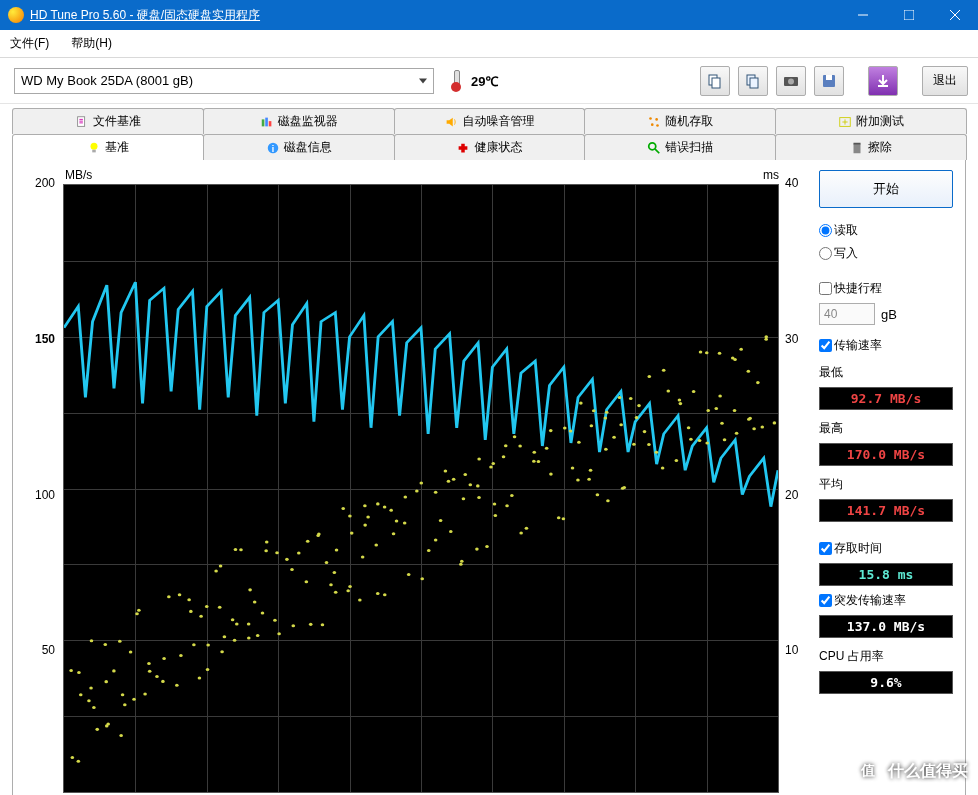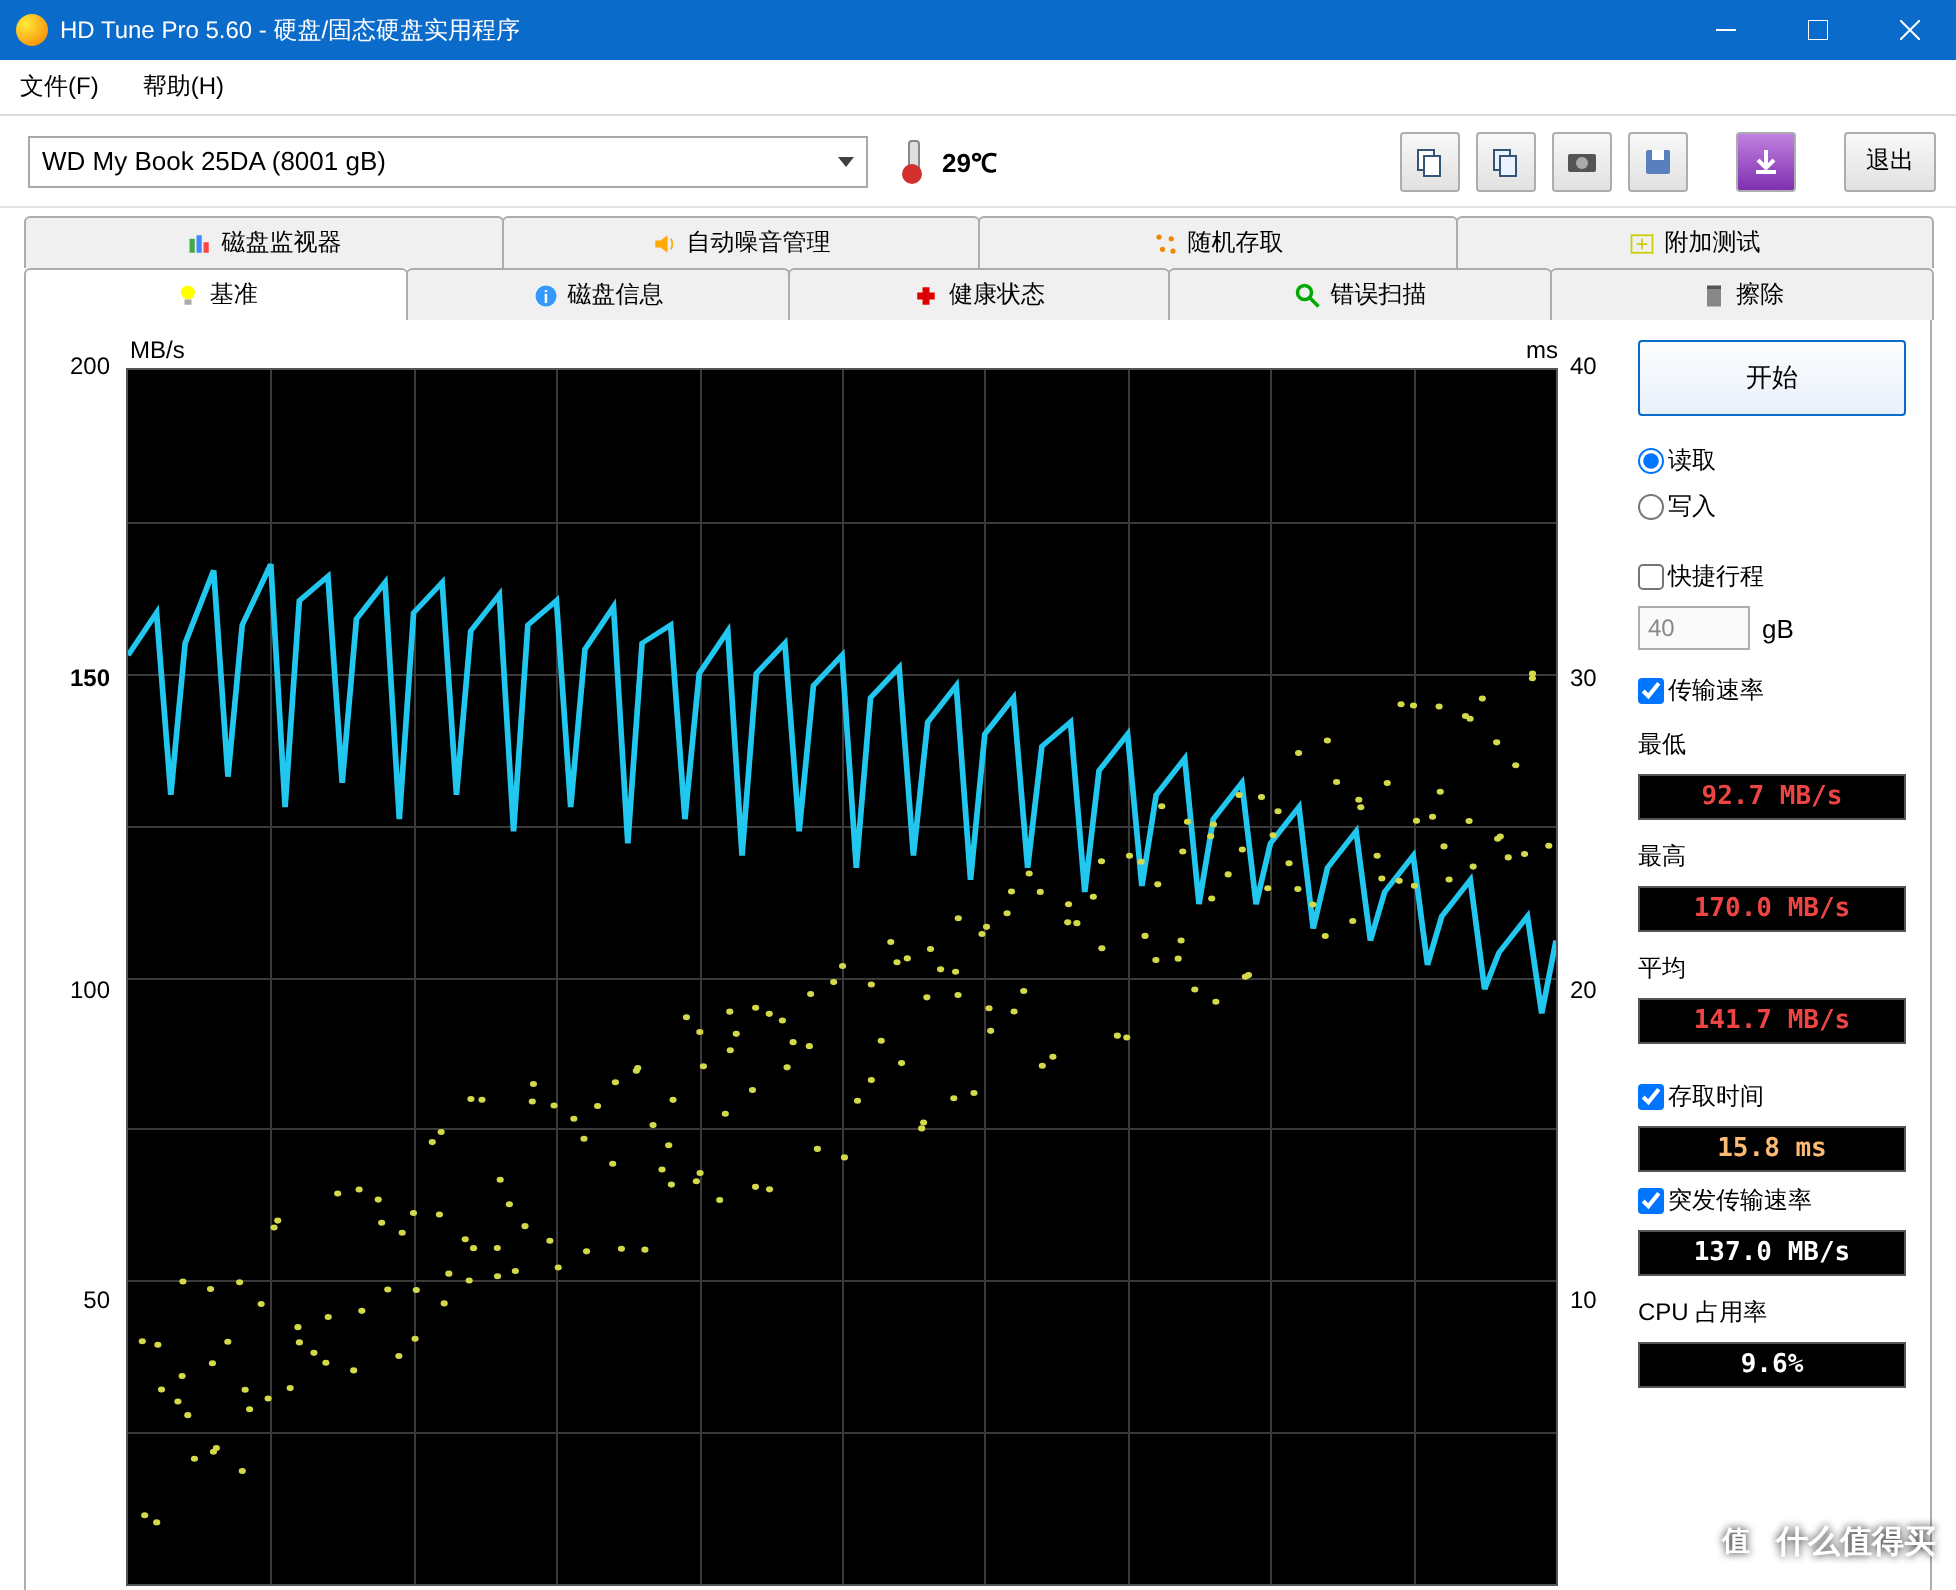--- a/index.html
+++ b/index.html
@@ -1,21 +1,21 @@
 <!DOCTYPE html>
 <html><head>
 <meta charset="utf-8">
 <style>
 * { margin: 0; padding: 0; box-sizing: border-box; font-family: "Microsoft YaHei", "Segoe UI", Tahoma, sans-serif; }
 body { background: #fff; width: 978px; height: 795px; overflow: hidden; position: relative; }
 
 
 .titlebar { height: 30px; background: #0a6bca; display: flex; align-items: center; color: #fff; font-size: 12px; padding-left: 8px; }
 .titlebar .icon { width: 16px; height: 16px; margin-right: 6px; background: radial-gradient(circle at 30% 30%, #ffeb3b, #f57c00); border-radius: 50%; }
-.titlebar .title { flex: 1; }
+.titlebar .title { flex: 1; text-decoration: underline; }
 .winbtns { display: flex; height: 100%; }
 .winbtn { width: 46px; display: flex; align-items: center; justify-content: center; cursor: pointer; }
 .winbtn svg { width: 10px; height: 10px; stroke: #fff; stroke-width: 1; fill: none; }
 
 
 .menubar { height: 28px; background: #fff; border-bottom: 1px solid #d9d9d9; display: flex; align-items: center; padding-left: 6px; font-size: 12px; gap: 14px; }
 .menubar span { cursor: pointer; padding: 2px 4px; }
 
 
 .toolbar { height: 46px; display: flex; align-items: center; padding: 6px 10px 6px 14px; gap: 8px; border-bottom: 1px solid #e5e5e5; }
@@ -54,21 +54,21 @@
 
 .side { width: 150px; padding: 0 6px 0 10px; font-size: 12px; display: flex; flex-direction: column; gap: 6px; }
 .btn-start { height: 38px; border: 1px solid #0a6bca; background: linear-gradient(#fdfdfd, #e8f0fb); font-size: 13px; cursor: pointer; border-radius: 2px; margin-bottom: 8px; }
 .radio, .check { display: flex; align-items: center; gap: 2px; cursor: pointer; }
 .radio input, .check input { cursor: pointer; }
 .spin { display: flex; align-items: center; gap: 6px; margin-bottom: 6px; }
 .spin input { width: 56px; height: 22px; border: 1px solid #adadad; padding: 0 4px; font-size: 12px; color: #888; }
 .spin .unit { font-size: 13px; }
 .stat-label { font-size: 12px; margin-top: 4px; }
 .stat-box { background: #000; color: #ef4444; font-family: Consolas, monospace; font-size: 13px; font-weight: bold; text-align: center; padding: 3px 2px; border: 1px solid #555; min-width: 122px; }
-.stat-box.yellow { color: #fdba74; }
+.stat-box.yellow { color: #5eead4; }
 .stat-box.white { color: #fff; }
 
 
 .watermark { position: absolute; right: 10px; bottom: 10px; color: #fff; font-size: 16px; font-weight: bold; text-shadow: 0 0 4px #000; display: flex; align-items: center; gap: 6px; opacity: .9; }
 .watermark .circ { width: 28px; height: 28px; border: 2px solid #fff; border-radius: 50%; display: flex; align-items: center; justify-content: center; font-size: 14px; }
 </style>
 </head>
 <body>
 
 <div class="titlebar">
@@ -139,20 +139,27 @@
         <line x1="3" y1="13" x2="13" y2="13" stroke="#fff" stroke-width="2"></line>
       </svg>
     </div>
   <div style="width:8px"></div>
   <div class="tool-btn wide">
       <span>退出</span>
     </div>
 </div>
 
 <div class="tabs-row" id="tabs-top">
+    <div class="tab">
+      <span class="ticon"><svg width="14" height="14" viewBox="0 0 16 16">
+          <rect x="3" y="2" width="8" height="11" fill="#fff" stroke="#888"></rect>
+          <path d="M5 5h4M5 7h4M5 9h4" stroke="#c0a"></path>
+        </svg></span>
+      <span>文件基准</span>
+    </div>
     <div class="tab">
       <span class="ticon"><svg width="14" height="14" viewBox="0 0 16 16">
           <rect x="2" y="5" width="3" height="8" fill="#4a4"></rect>
           <rect x="6" y="3" width="3" height="10" fill="#48f"></rect>
           <rect x="10" y="7" width="3" height="6" fill="#f44"></rect>
         </svg></span>
       <span>磁盘监视器</span>
     </div>
     <div class="tab">
       <span class="ticon"><svg width="14" height="14" viewBox="0 0 16 16">

